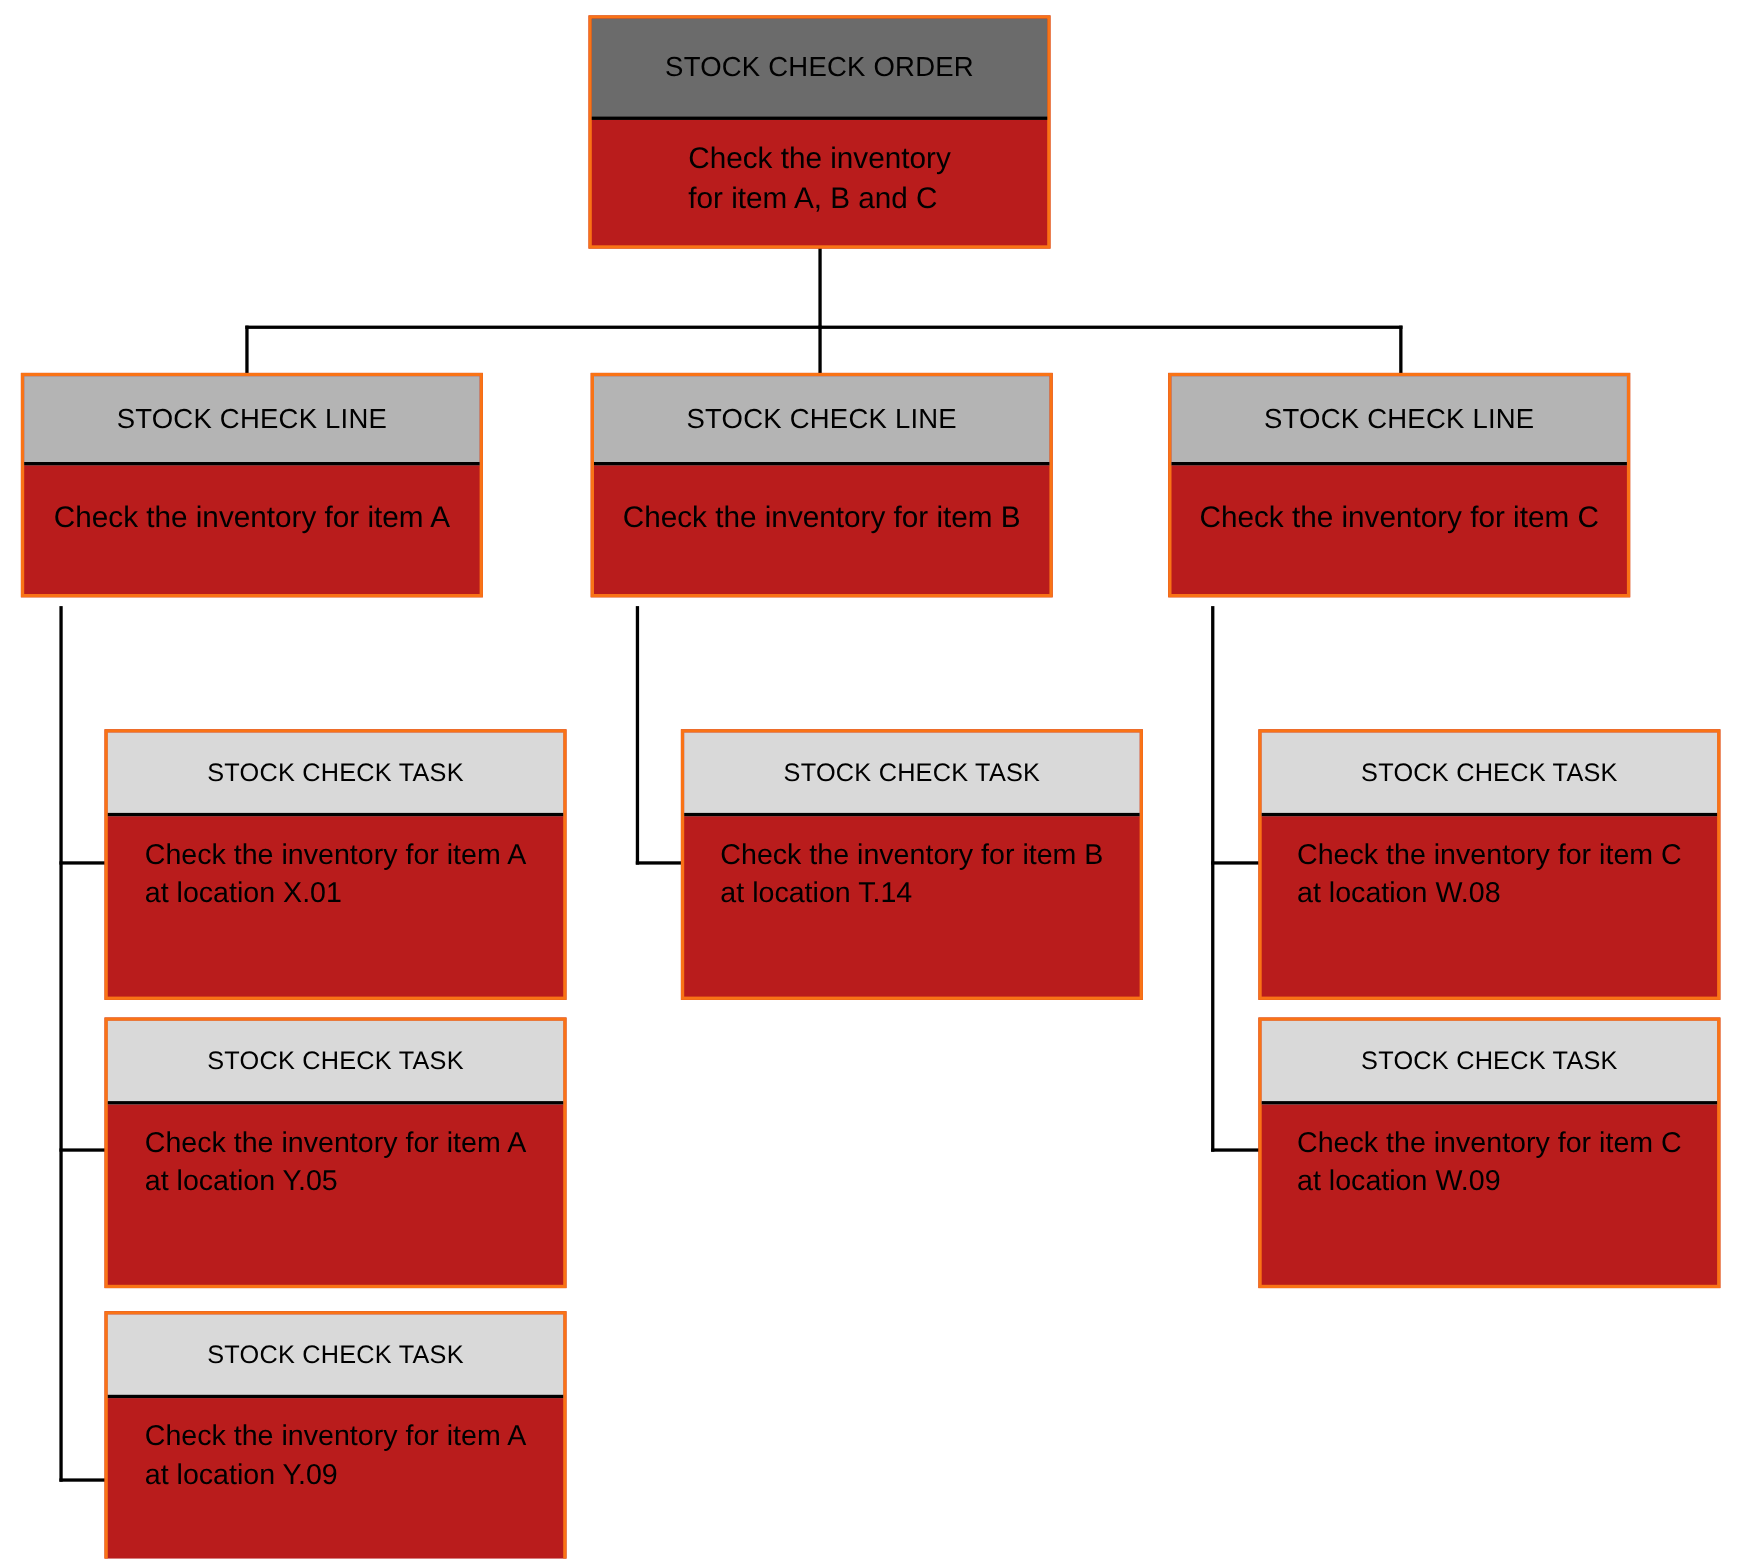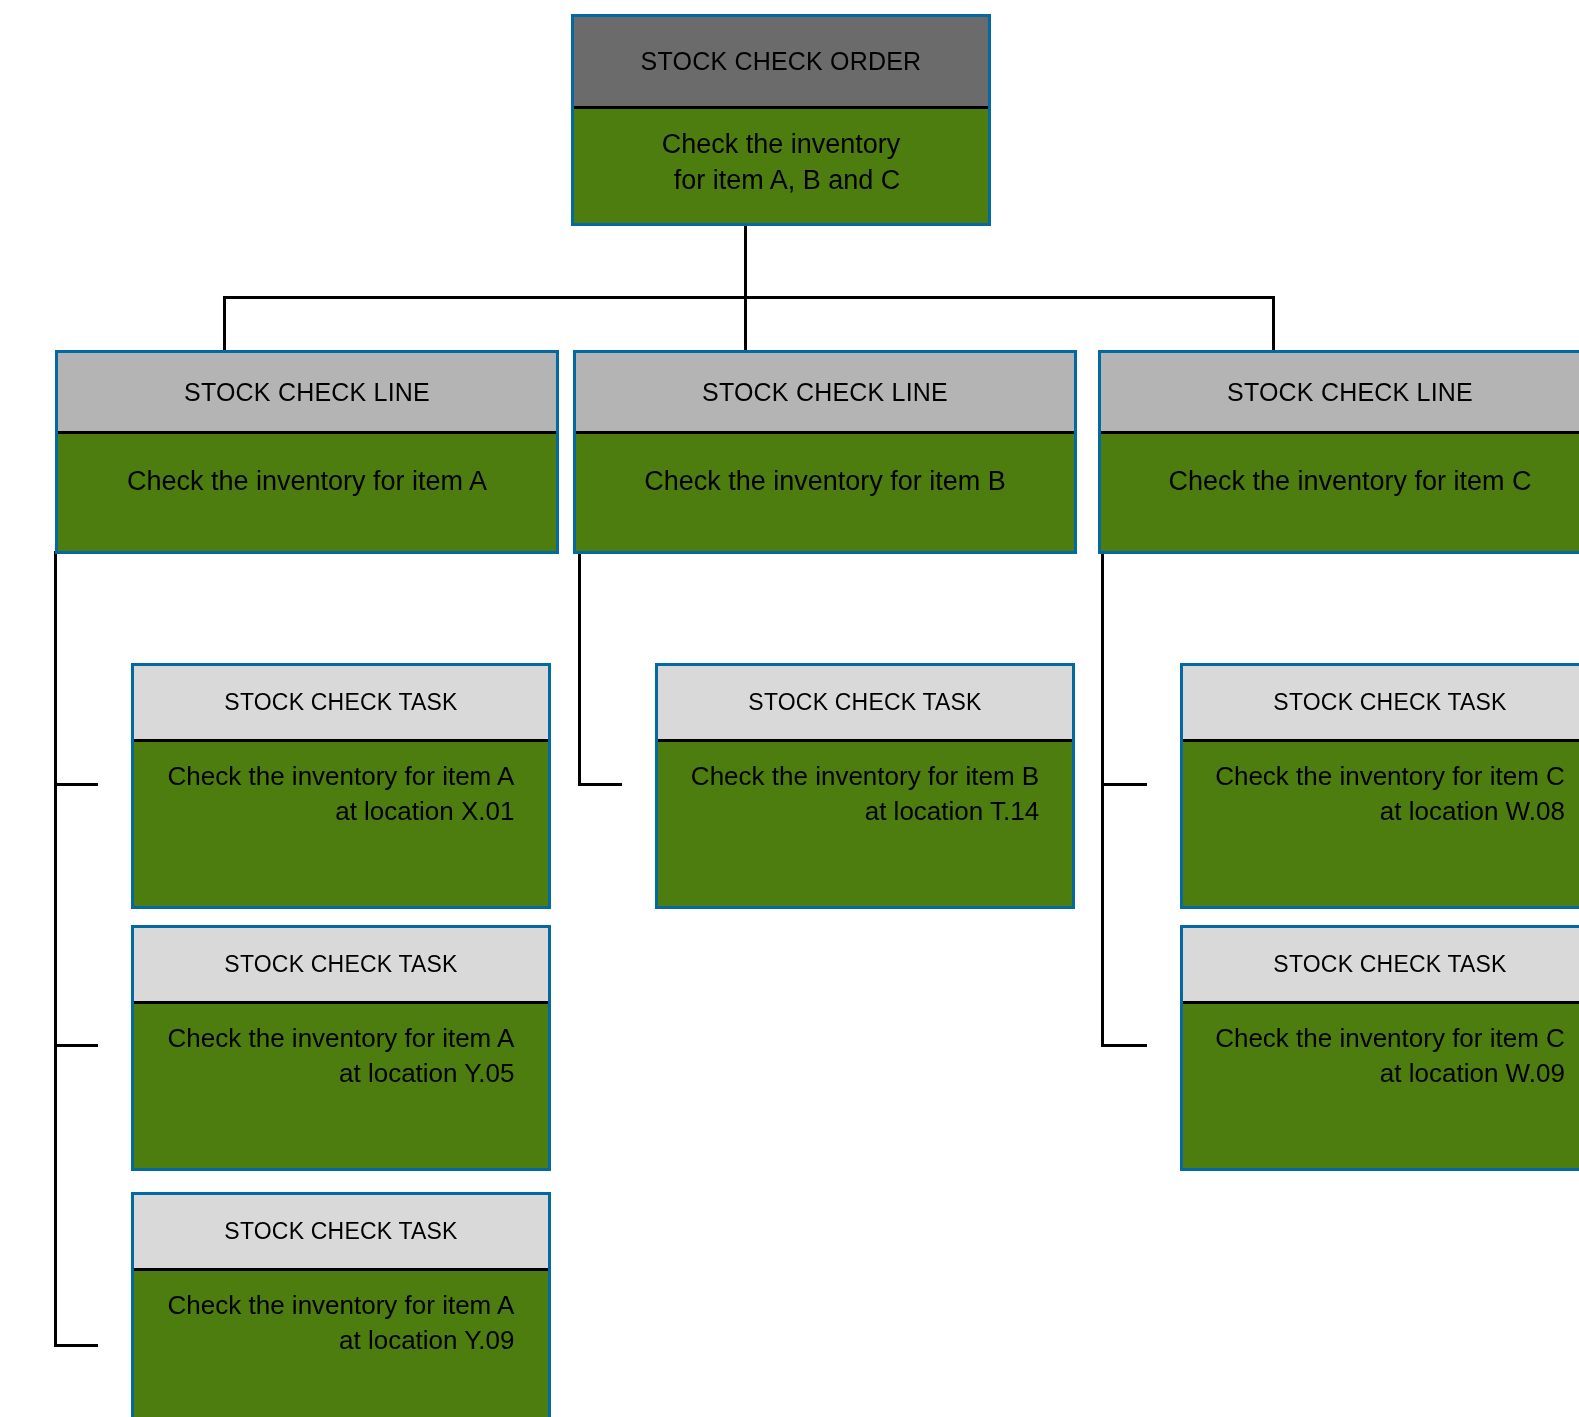--- a/index.html
+++ b/index.html
@@ -13,63 +13,62 @@
   #canvas {
     position: relative;
     width: 1579px;
     height: 1417px;
     background: #ffffff;
     overflow: hidden;
   }
   .node {
     position: absolute;
     box-sizing: border-box;
-    border: 3px solid #0369a1;
-    background: #4d7c0f;
+    border: 3px solid #f97316;
+    background: #b91c1c;
     z-index: 5;
-    margin-left: 36px;
   }
   .node .hdr {
     box-sizing: border-box;
     width: 100%;
     border-bottom: 3px solid #000000;
     display: flex;
     align-items: center;
     justify-content: center;
     text-align: center;
     color: #000000;
     letter-spacing: 0.2px;
   }
   .node .body {
     box-sizing: border-box;
     display: flex;
     align-items: flex-start;
     justify-content: center;
-    text-align: right;
+    text-align: left;
     color: #000000;
     padding-top: 22px;
     line-height: 1.33;
     white-space: pre-line;
   }
 
   
   .n-order { left: 535px; top: 14px; width: 420px; height: 212px; }
   .n-order .hdr {
     height: 92px;
     background: #6b6b6b;
     font-size: 25px;
   }
   .n-order .body {
     height: 117px;
     font-size: 27px;
     padding-top: 18px;
   }
 
   
-  .n-line { top: 350px; width: 504px; height: 204px; }
+  .n-line { top: 339px; width: 420px; height: 204px; }
   .n-line .hdr {
     height: 81px;
     background: #b4b4b4;
     font-size: 25px;
   }
   .n-line .body {
     height: 120px;
     font-size: 27px;
     padding-top: 30px;
   }

